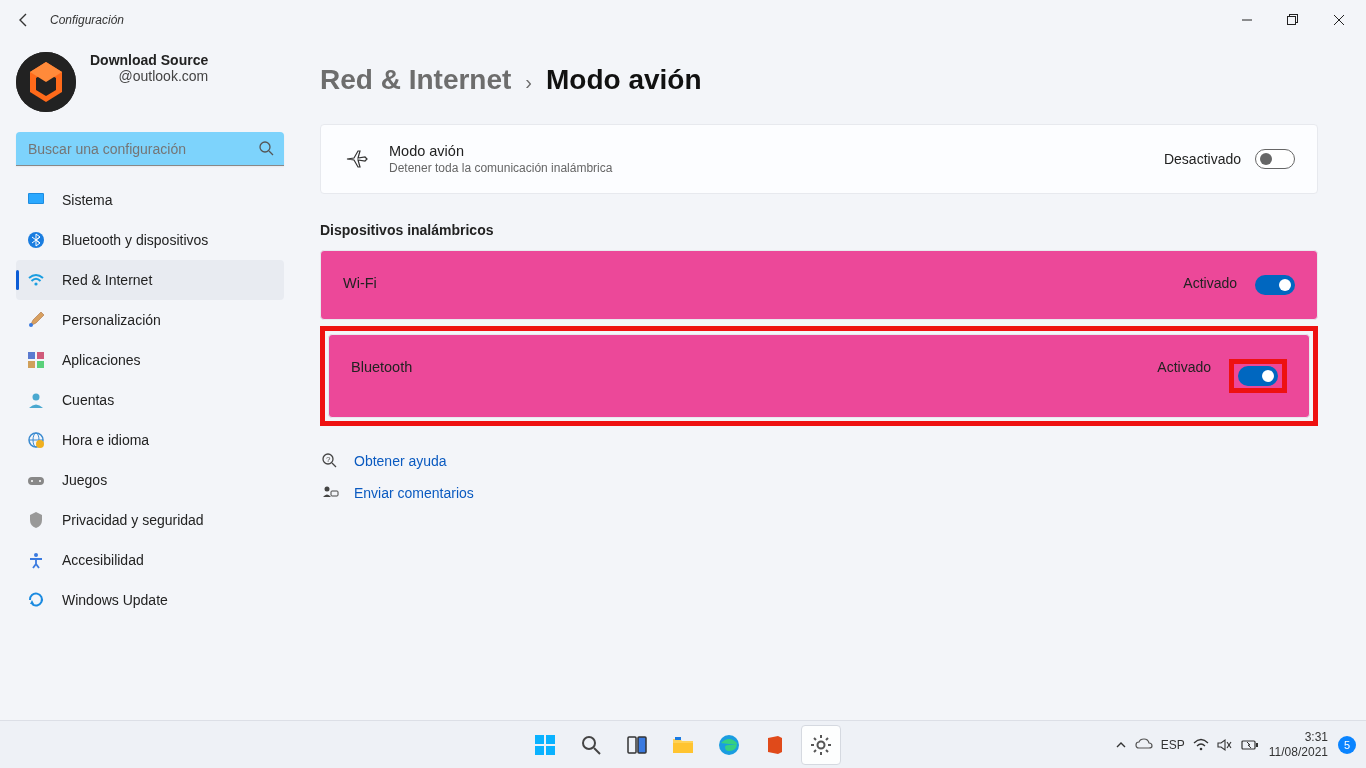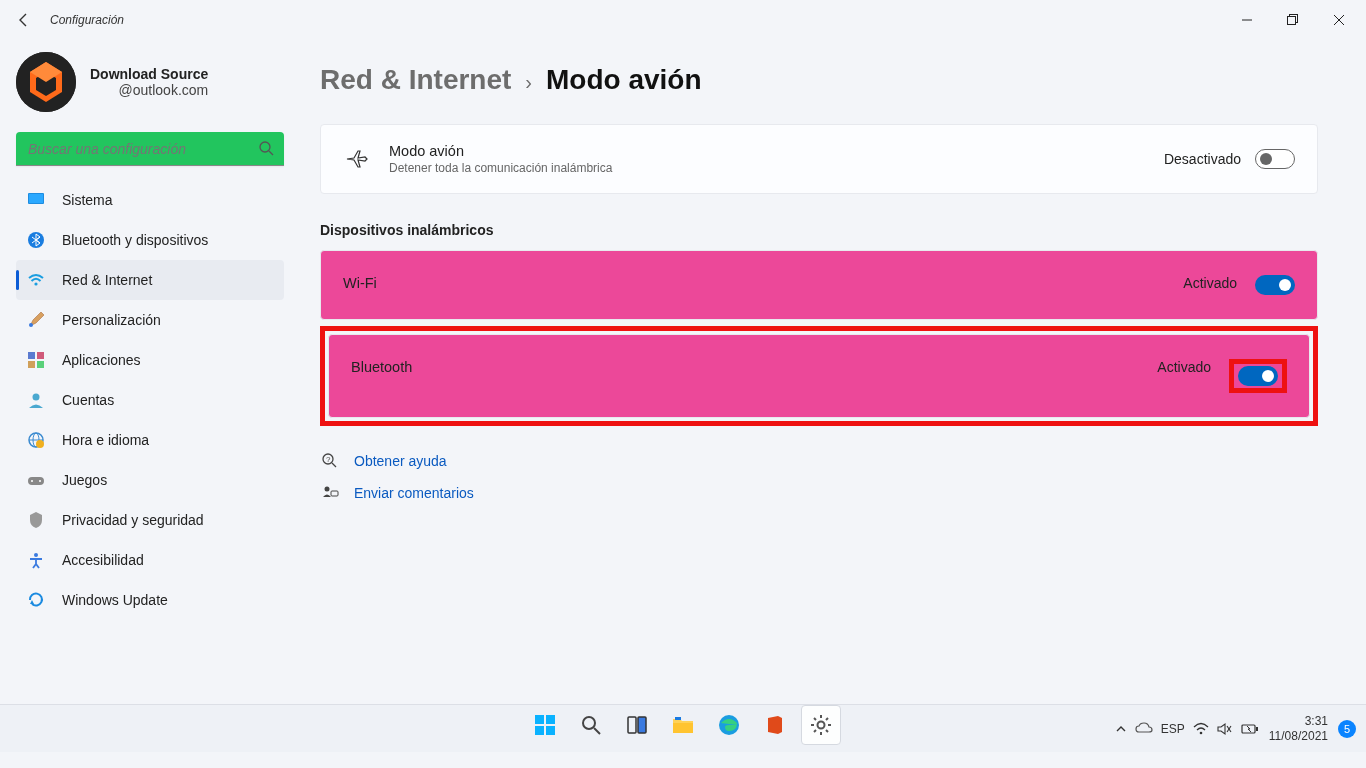--- a/index.html
+++ b/index.html
@@ -11,29 +11,29 @@
 .title { font-size: 12px; color: #333; margin-left: 6px; }
 .winctrls { margin-left: auto; display: flex; }
 .winbtn { width: 46px; height: 40px; display: flex; align-items: center; justify-content: center; cursor: pointer; }
 
 
 .main { display: flex; height: calc(100% - 40px - 48px); }
 .sidebar { width: 300px; padding: 8px 16px 0 16px; }
 .content { flex: 1; padding: 10px 48px 0 20px; }
 
 
-.profile { display: flex; align-items: center; margin-bottom: 20px; margin-top: 4px; }
+.profile { display: flex; align-items: flex-start; margin-bottom: 20px; margin-top: 4px; }
 .avatar { width: 60px; height: 60px; border-radius: 50%; background:#2a2a2a; display:flex; align-items:center; justify-content:center; overflow:hidden; }
 .profile-info { margin-left: 14px; }
 .profile-name { font-size: 14px; font-weight: 600; color:#222; }
 .profile-email { font-size: 14px; color:#444; text-align:right; }
 
 
 .search { position: relative; margin-bottom: 14px; }
-.search input { width: 100%; height: 34px; border: none; border-bottom: 1px solid #888; background:#22c55e; border-radius: 4px 4px 0 0; padding: 0 36px 0 12px; font-size: 14px; outline:none; box-shadow: 0 1px 2px rgba(0,0,0,.05); font-style: italic; }
+.search input { width: 100%; height: 34px; border: none; border-bottom: 1px solid #888; background:#7dd3fc; border-radius: 4px 4px 0 0; padding: 0 36px 0 12px; font-size: 14px; outline:none; box-shadow: 0 1px 2px rgba(0,0,0,.05); }
 .search .sicon { position:absolute; right:10px; top:8px; color:#555; }
 
 
 .nav { list-style:none; }
 .nav li { height: 40px; display:flex; align-items:center; padding: 0 10px; border-radius: 4px; font-size: 14px; color:#222; cursor:pointer; position:relative; }
 .nav li .nicon { width: 20px; height:20px; margin-right: 16px; display:flex; align-items:center; justify-content:center; }
 .nav li.active { background:#e8ebf1; }
 .nav li.active::before { content:""; position:absolute; left:0; top:10px; width:3px; height:20px; background:#0b5cd6; border-radius:2px; }
 
 
@@ -68,21 +68,21 @@
 .toggle.on .knob { background:#fff; right:4px; }
 .toggle.off .knob { background:#666; left:4px; top:3px; }
 
 
 .links { margin-top: 26px; }
 .linkrow { display:flex; align-items:center; gap: 14px; margin-bottom: 14px; }
 .linkrow a { color:#0a5ac0; text-decoration:none; font-size:14px; cursor:pointer; }
 .linkicon { width:20px; color:#333; display:flex; align-items:center; justify-content:center; }
 
 
-.taskbar { position:absolute; bottom:16px; left:0; right:0; height:48px; background:#eef1f6; border-top:1px solid #dcdfe6; display:flex; }
+.taskbar { position:absolute; bottom:0; left:0; right:0; height:48px; background:#eef1f6; border-top:1px solid #dcdfe6; display:flex; align-items:center; }
 .tb-center { position:absolute; left:50%; transform:translateX(-50%); display:flex; gap:6px; }
 .tb-item { width:40px; height:40px; display:flex; align-items:center; justify-content:center; border-radius:4px; cursor:pointer; }
 .tb-item.active { background:#fdfefe; border:1px solid #d5d9e0; }
 .tb-right { margin-left:auto; display:flex; align-items:center; gap:10px; padding-right:10px; font-size:12px; color:#333; }
 .tb-tray { display:flex; align-items:center; gap:8px; }
 .tb-clock { text-align:right; line-height:1.2; }
 .tb-badge { width:18px; height:18px; border-radius:50%; background:#0a84ff; color:#fff; font-size:11px; display:flex; align-items:center; justify-content:center; }
 
 svg { display:block; }
 </style>

